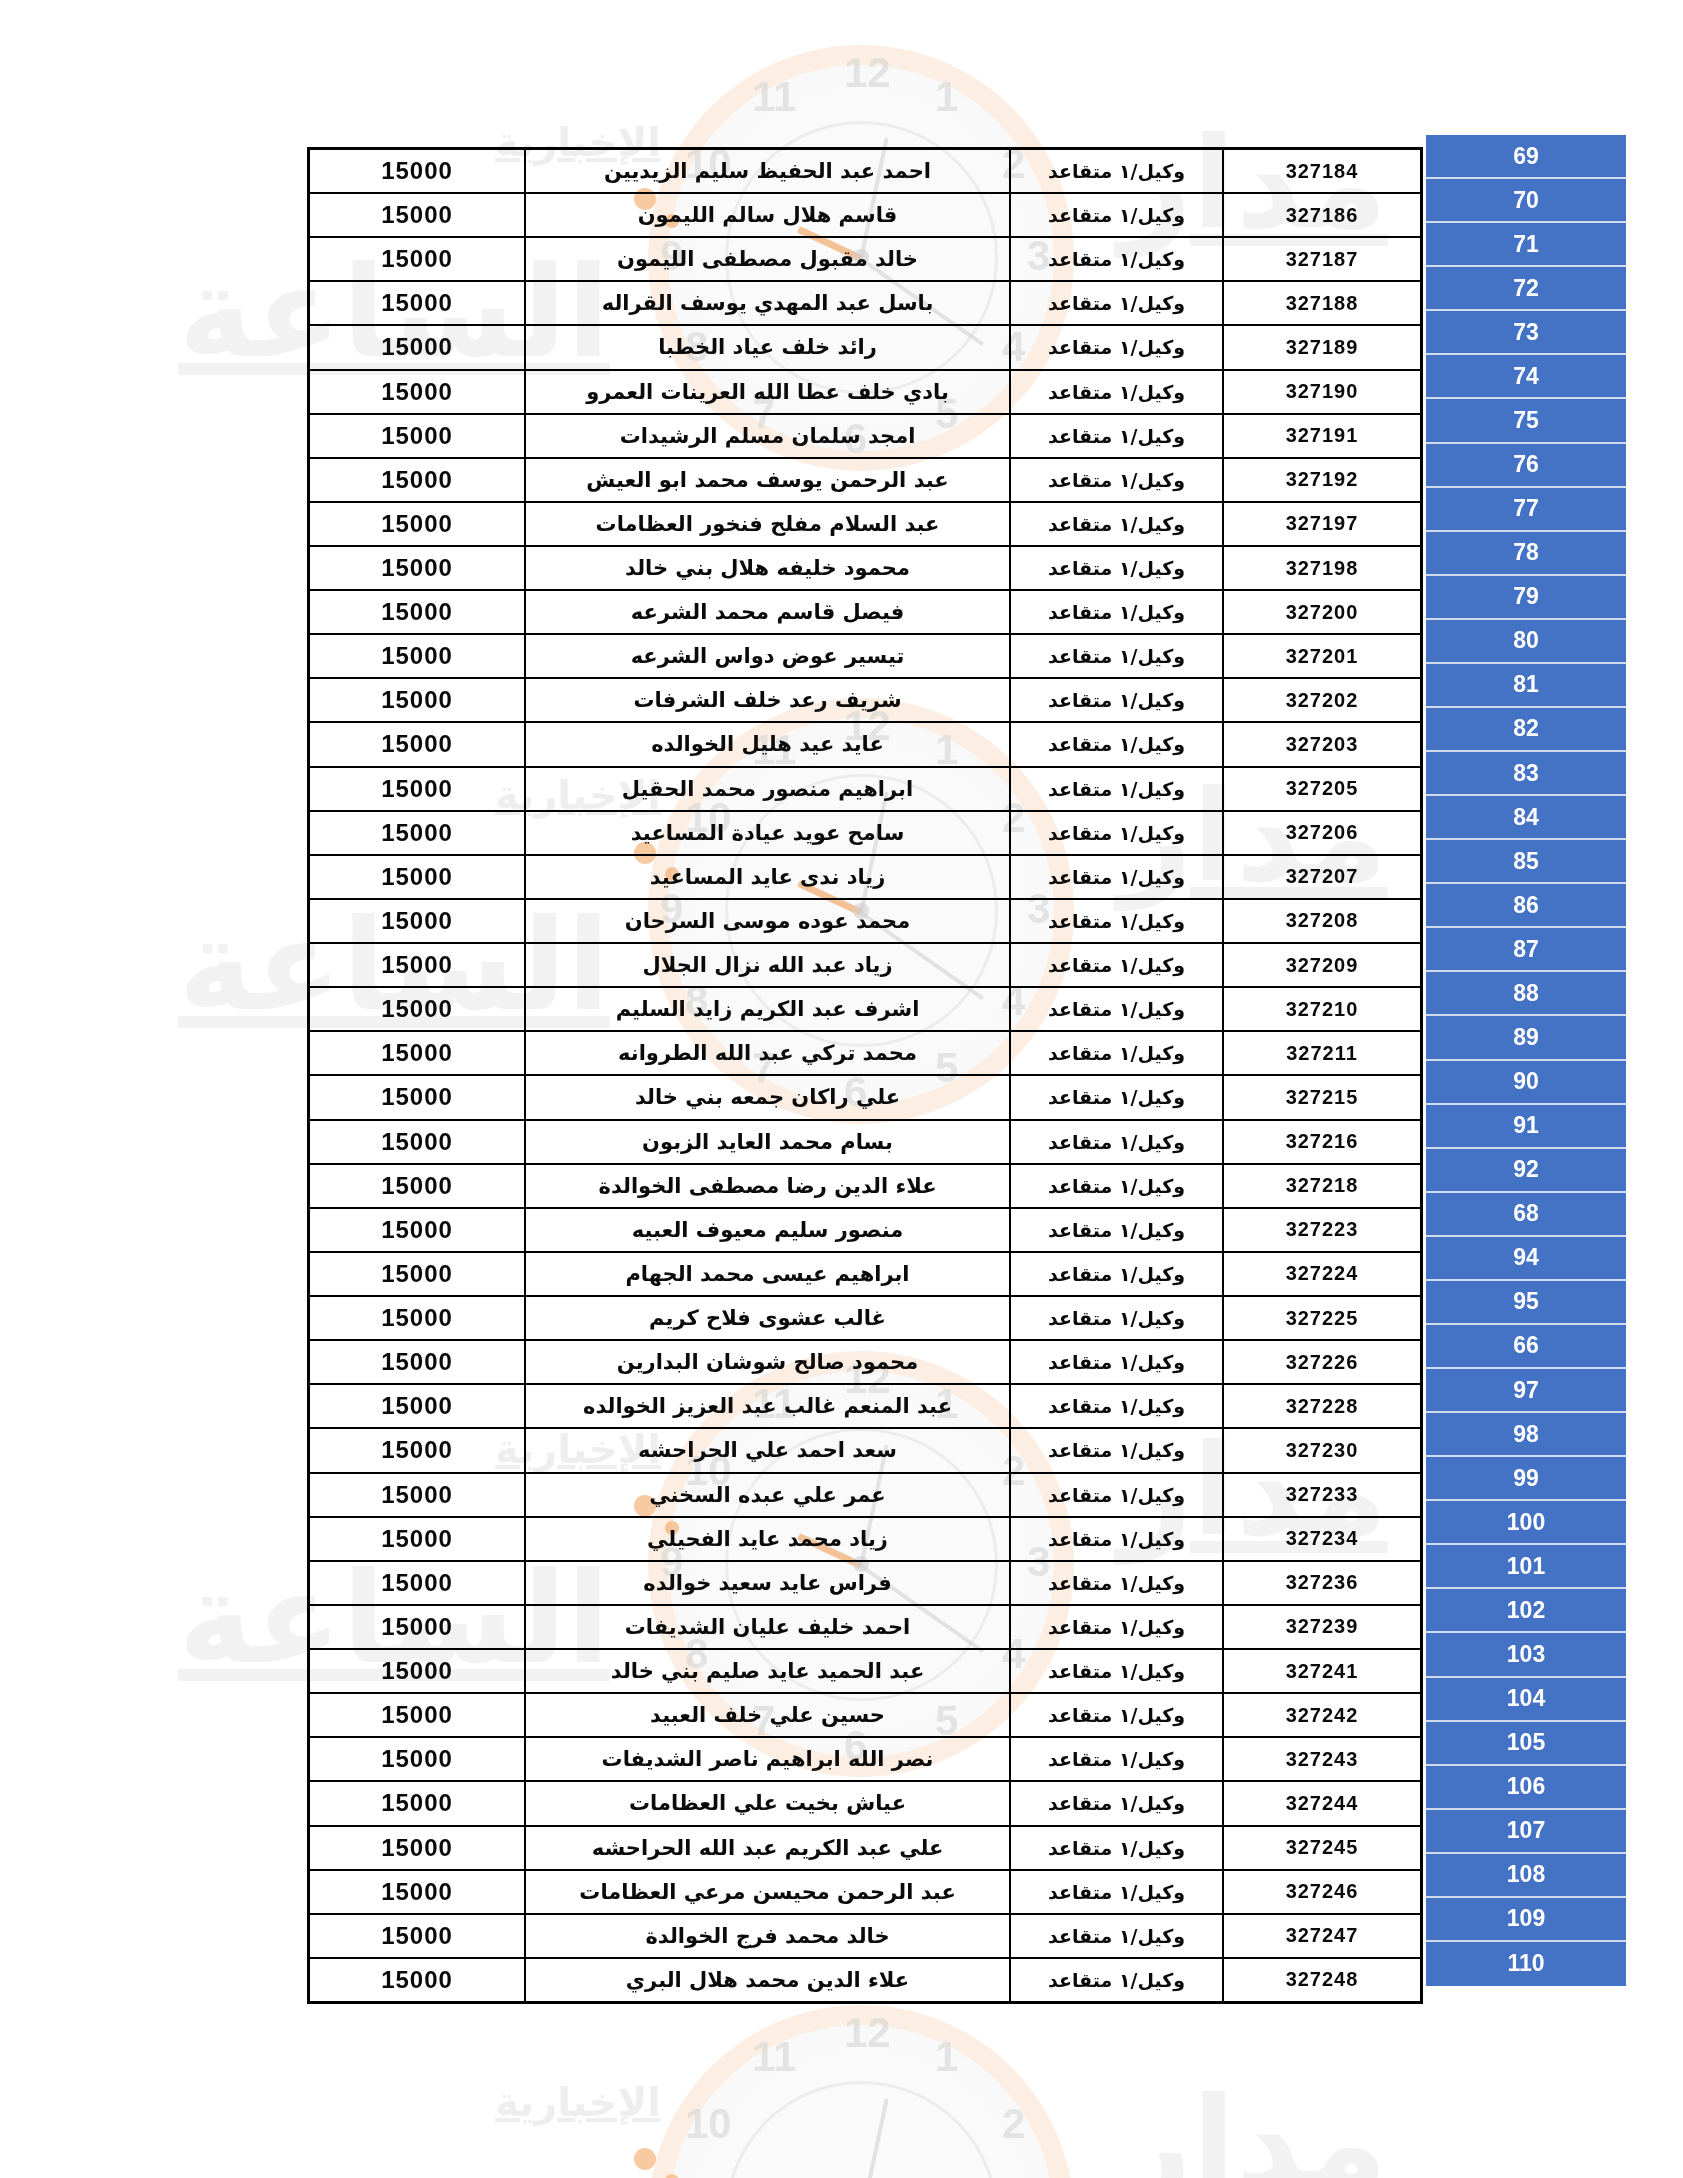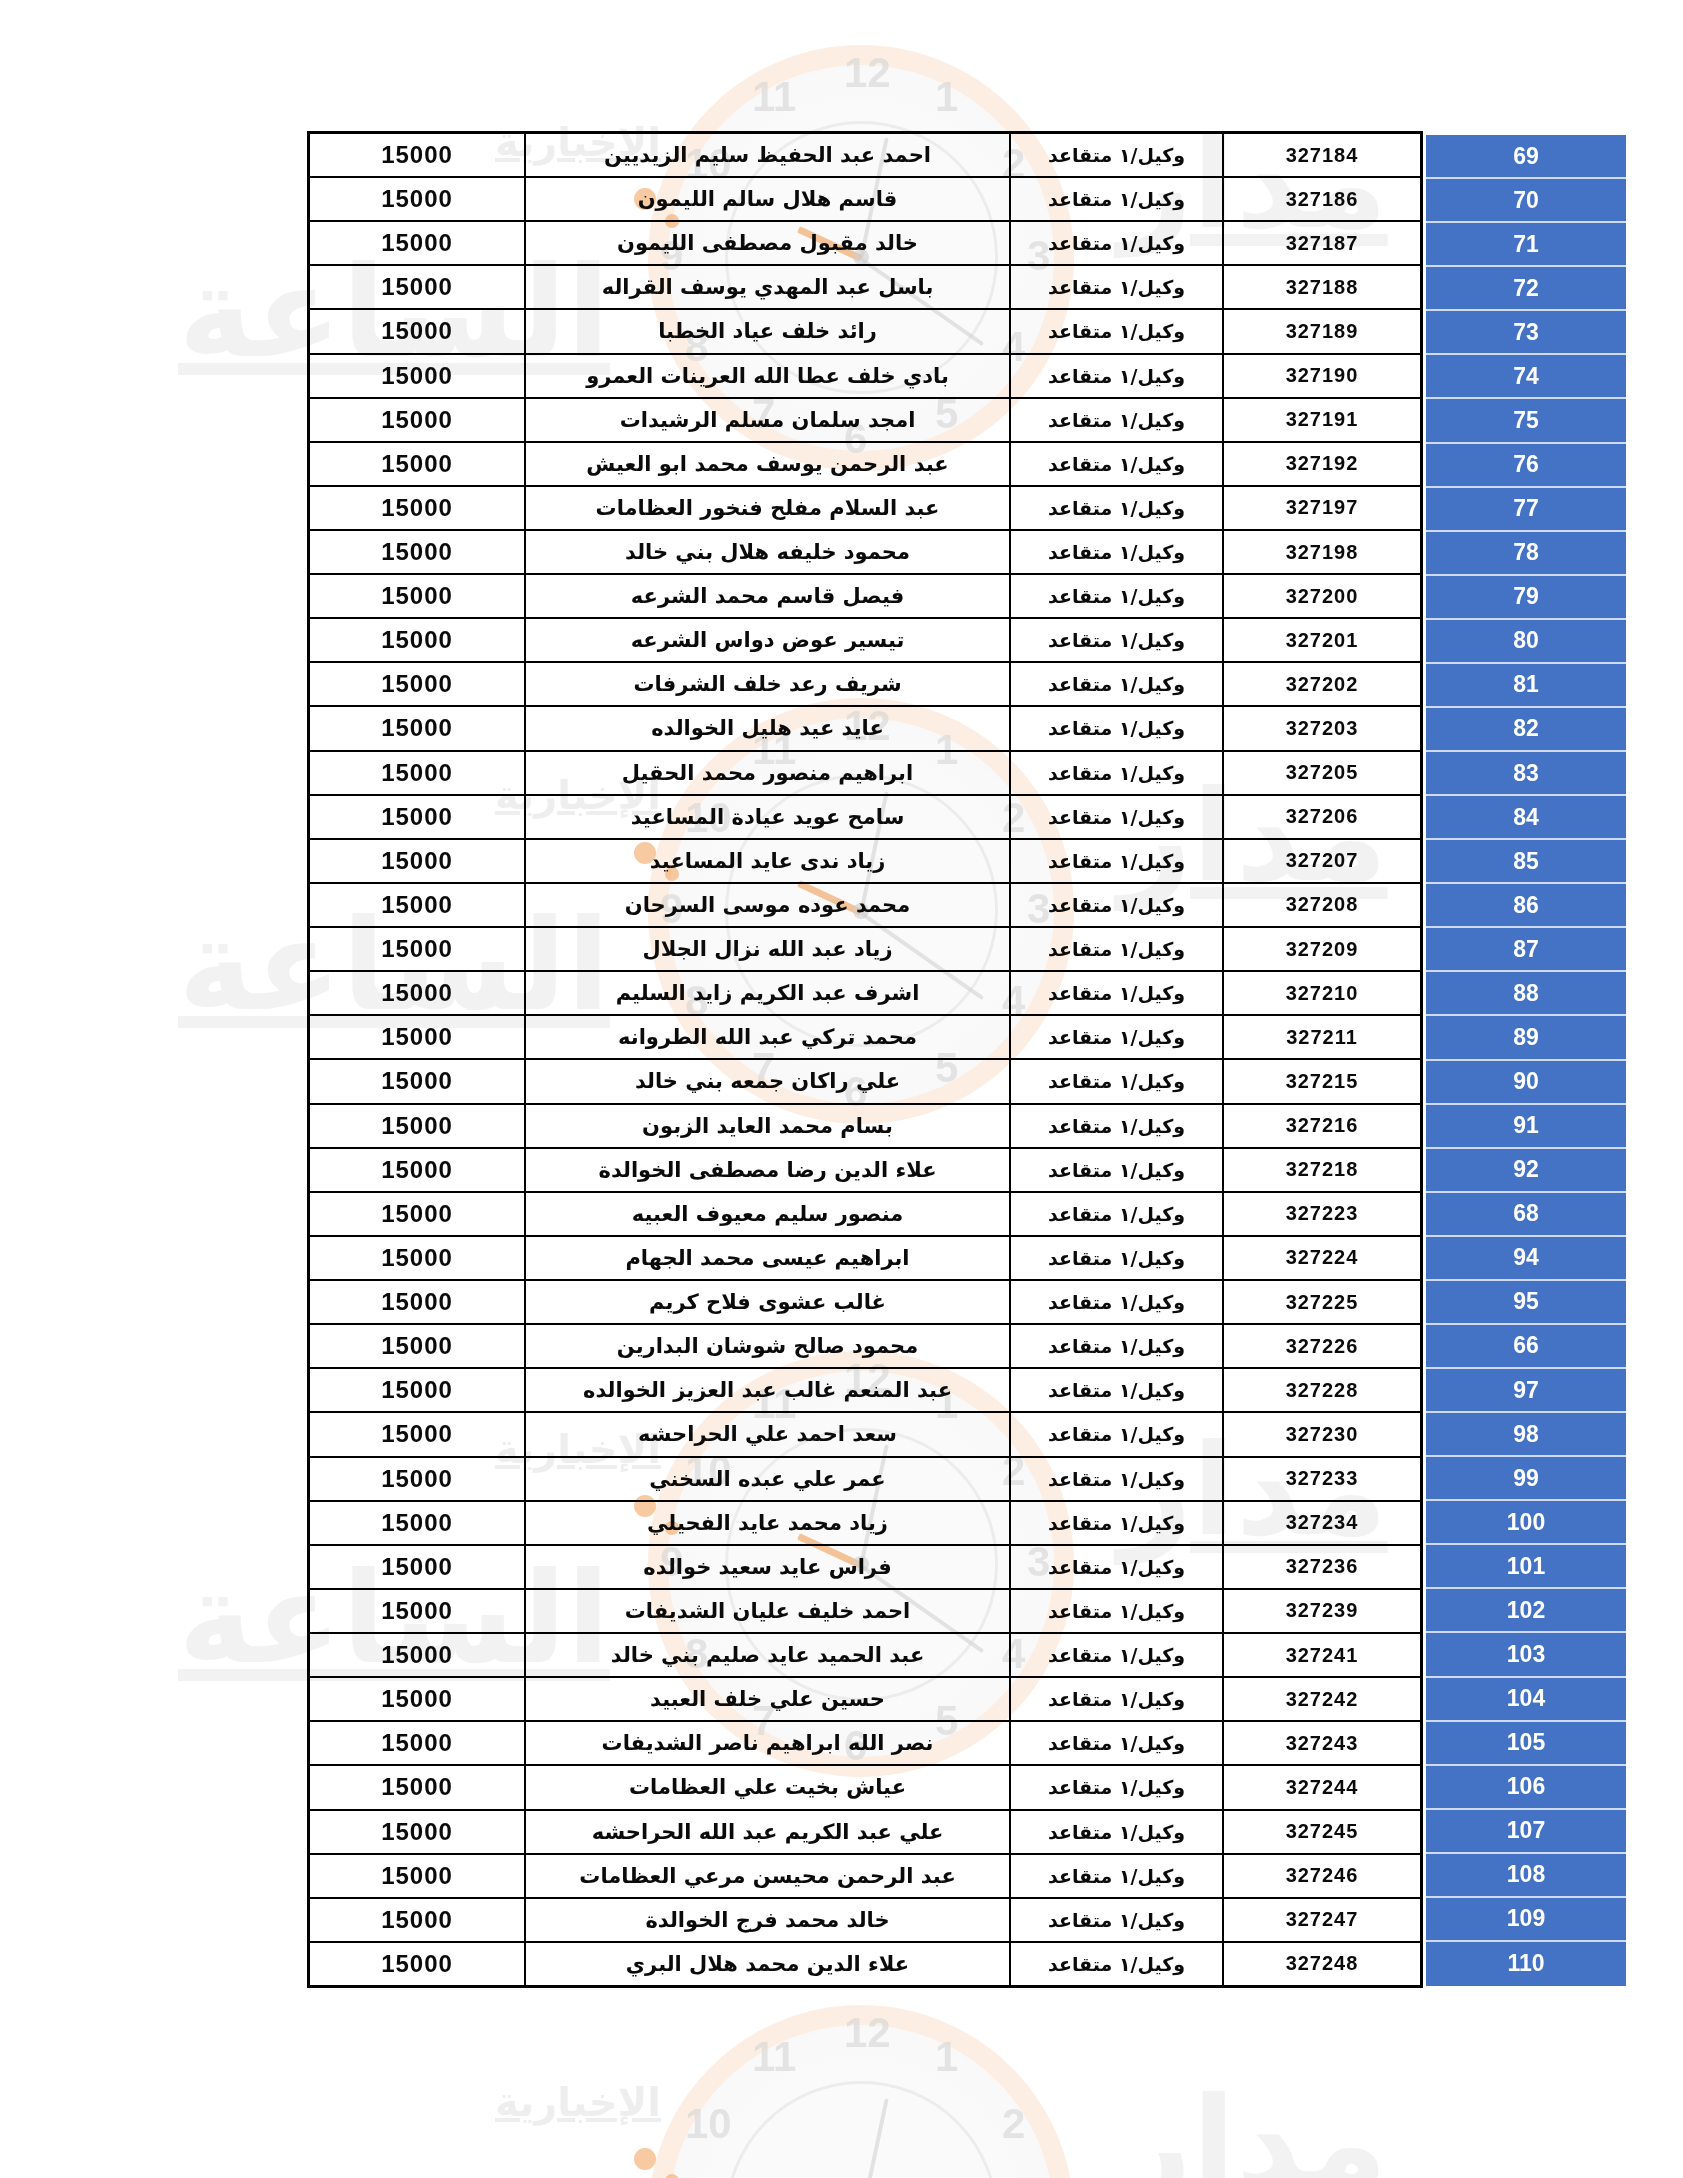--- a/index.html
+++ b/index.html
@@ -14,21 +14,21 @@
   .wm-num{position:absolute;color:#d6d6d6;font-weight:bold;font-size:42px;
           font-family:"Liberation Sans",sans-serif;}
   .wm-hand{position:absolute;transform-origin:0 50%;background:#d2d2d2;height:4px;border-radius:2px;}
   .wm-hand.orange{background:#f09c55;height:7px;}
   .wm-dot{position:absolute;border-radius:50%;background:#cfcfcf;width:16px;height:16px;}
   .wm-odot{position:absolute;border-radius:50%;background:#f4a763;}
   .wm-word{position:absolute;color:#ebebeb;font-weight:bold;white-space:nowrap;text-decoration:underline;}
   .wm-word.big{font-size:127px;letter-spacing:2px;}
   .wm-word.small{font-size:40px;color:#e4e4e4;}
   
-  .main-table{position:absolute;left:307px;top:131px;width:1116px;height:1857px;
+  .main-table{position:absolute;left:307px;top:147px;width:1116px;height:1857px;
               border:3px solid #000;display:grid;z-index:2;box-sizing:border-box;
               grid-template-columns:216px 485px 213px 1fr;background:transparent;}
   .cell{border-right:2px solid #000;border-bottom:2px solid #000;
         display:flex;align-items:center;justify-content:center;
         font-weight:bold;color:#0b0b0b;overflow:hidden;}
   .cell:nth-child(4n){border-right:none;}
   .cell:nth-last-child(-n+4){border-bottom:none;}
   .cell.amount{font-size:24px;font-family:"Liberation Sans","DejaVu Sans",sans-serif;letter-spacing:1px;}
   .cell.name{font-size:21px;direction:rtl;padding:0 6px;white-space:nowrap;}
   .cell.rank{font-size:19px;direction:rtl;white-space:nowrap;}

